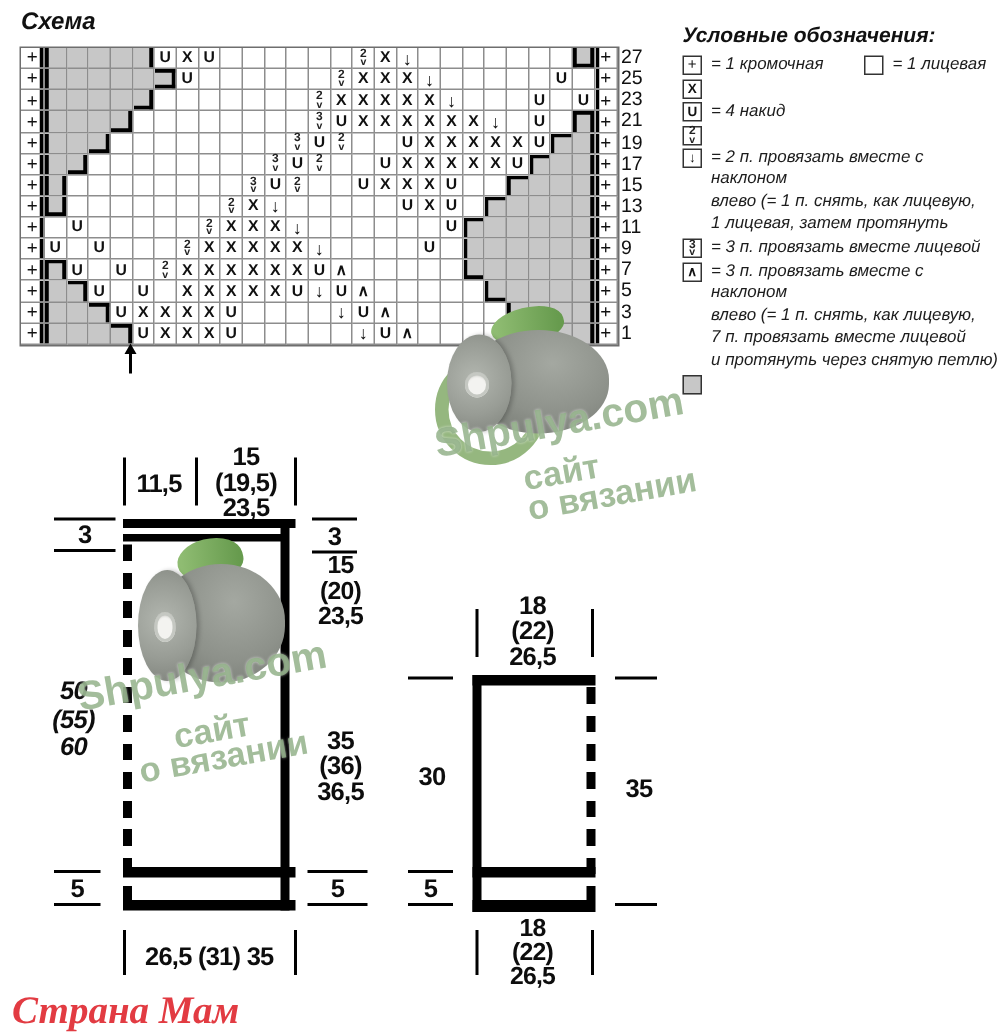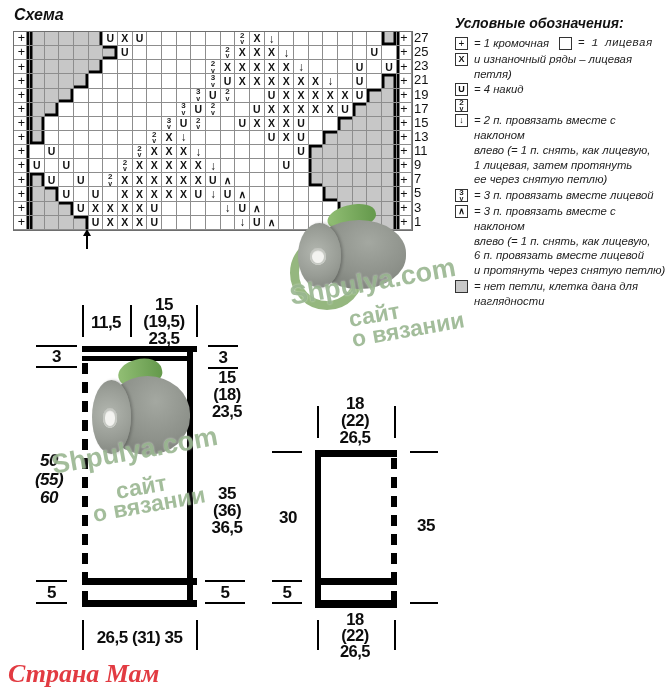--- a/index.html
+++ b/index.html
@@ -35,21 +35,21 @@
   #legend { position:absolute; left:455px; top:15px; width:214px; }
   .legend-title { font-size:14px; font-weight:bold; font-style:italic; color:#111; margin-bottom:5px; }
   .leg-item { position:relative; display:flex; align-items:flex-start; margin-bottom:1px; }
   .leg-icon { width:13px; height:13px; border:1px solid #333; flex:0 0 13px; margin-top:1px;
               display:flex; align-items:center; justify-content:center; background:#fff; }
   .leg-icon .sym { font-size:9px; }
   .leg-icon .sym.plus { font-size:10px; }
   .leg-icon.gray { background:#c7c7c7; }
   .leg-text { font-size:11.3px; font-style:italic; color:#1d1d1d; line-height:14.8px;
               padding-left:6px; }
-  .leg-extra { position:absolute; left:104px; top:0; display:flex;font-family:Liberation Mono, monospace; }
+  .leg-extra { position:absolute; left:121px; top:0; display:flex; }
 
   
   .bar  { position:absolute; background:#000; }
   .rule { position:absolute; background:#000; height:2px; }
   .tick { position:absolute; background:#000; width:1.5px; }
   .vdash { position:absolute; width:6px;
            background:repeating-linear-gradient(to bottom,#000 0 11px,transparent 11px 19px); }
   .dim { position:absolute; font-size:17px; font-weight:bold; color:#0d0d0d;
          letter-spacing:-0.5px; text-align:center; }
   .dim .ln { display:block; line-height:17px; }
@@ -847,21 +847,20 @@
         <span class="leg-extra">
           <span class="leg-icon"></span>
           <span class="leg-text">= 1 лицевая</span>
         </span>
       </div>
       <div class="leg-item">
         <span class="leg-icon">
           <span class="sym">X</span>
         </span>
         <span class="leg-text">
-          <span style="display: block;">и изнаночный ряды – лицевая петля)</span>
         </span>
       </div>
       <div class="leg-item">
         <span class="leg-icon">
           <span class="sym">U</span>
         </span>
         <span class="leg-text">
           <span style="display: block;">= 4 накид</span>
         </span>
       </div>
@@ -874,52 +873,47 @@
         </span>
       </div>
       <div class="leg-item">
         <span class="leg-icon">
           <span class="sym arrow">↓</span>
         </span>
         <span class="leg-text">
           <span style="display: block;">= 2 п. провязать вместе с наклоном</span>
           <span style="display: block;">влево (= 1 п. снять, как лицевую,</span>
           <span style="display: block;">1 лицевая, затем протянуть</span>
-          <span style="display: block;">ее через снятую петлю)</span>
         </span>
       </div>
       <div class="leg-item">
         <span class="leg-icon">
           <span class="stack">
             <span class="dig">3</span>
             <span class="chv">v</span>
           </span>
         </span>
         <span class="leg-text">
           <span style="display: block;">= 3 п. провязать вместе лицевой</span>
         </span>
       </div>
       <div class="leg-item">
         <span class="leg-icon">
           <span class="sym">∧</span>
         </span>
         <span class="leg-text">
           <span style="display: block;">= 3 п. провязать вместе с наклоном</span>
           <span style="display: block;">влево (= 1 п. снять, как лицевую,</span>
-          <span style="display: block;">6 п. провязать вместе лицевой</span>
+          <span style="display: block;">7 п. провязать вместе лицевой</span>
           <span style="display: block;">и протянуть через снятую петлю)</span>
         </span>
       </div>
       <div class="leg-item">
         <span class="leg-icon gray">
           <span class="sym"></span>
-        </span>
-        <span class="leg-text">
-          <span style="display: block;">= нет петли, клетка дана для</span>
-          <span style="display: block;">наглядности</span>
         </span>
       </div>
     </div>
 </div>
 
 <div>
   <div class="tick" style="left:82px; top:305px; height:32px;"></div>
   <div class="tick" style="left:130px; top:305px; height:32px;"></div>
   <div class="tick" style="left:196px; top:305px; height:32px;"></div>
   <div class="dim" style="left:82px; top:313px; width:48px;">11,5</div>
@@ -933,21 +927,21 @@
   <div class="bar" style="left:187px; top:346px; width:6px; height:261px;"></div>
   <div class="vdash" style="left:82px; top:363px; height:244px;"></div>
   <div class="rule" style="left:36px; top:345px; width:41px;"></div>
   <div class="rule" style="left:36px; top:366px; width:41px;"></div>
   <div class="dim" style="left:36px; top:347px; width:41px;">3</div>
   <div class="rule" style="left:208px; top:345px; width:30px;"></div>
   <div class="rule" style="left:208px; top:367px; width:30px;"></div>
   <div class="dim" style="left:208px; top:348px; width:30px;">3</div>
   <div class="dim" style="left:204px; top:369px; width:46px; font-size:16.5px;">
     <span class="ln">15</span>
-    <span class="ln">(18)</span>
+    <span class="ln">(20)</span>
     <span class="ln">23,5</span>
   </div>
   <div class="dim" style="left:27px; top:452px; width:44px;font-style:italic;">
     <span class="ln" style="line-height:18.5px;">50</span>
     <span class="ln" style="line-height:18.5px;">(55)</span>
     <span class="ln" style="line-height:18.5px;">60</span>
   </div>
   <div class="dim" style="left:202px; top:485px; width:50px;">
     <span class="ln">35</span>
     <span class="ln">(36)</span>

